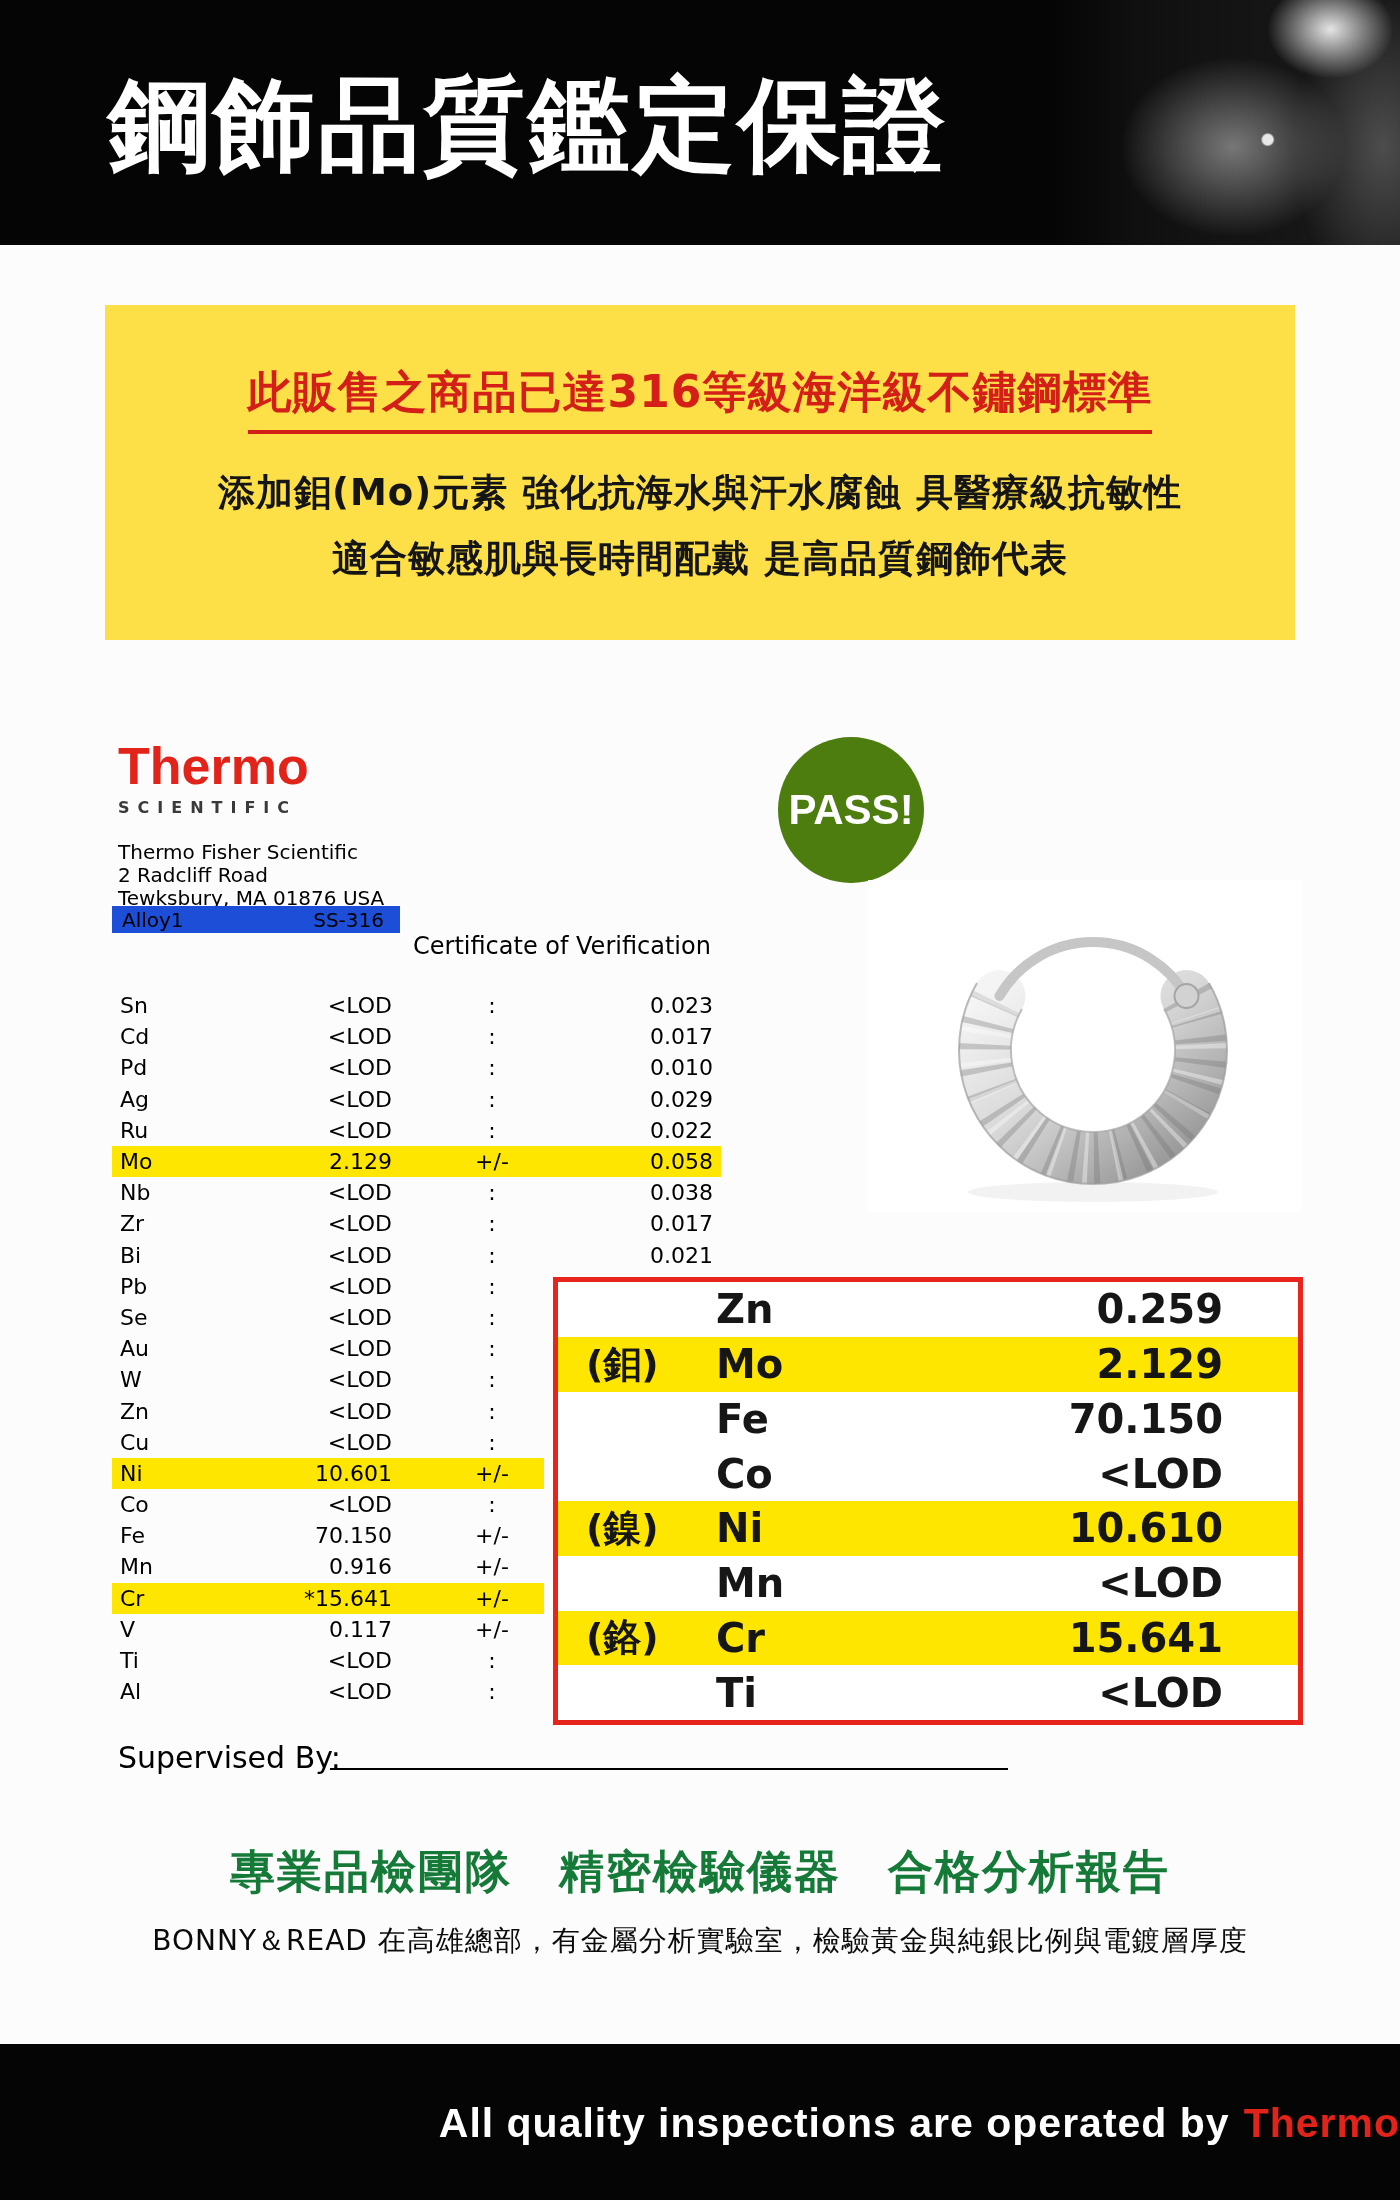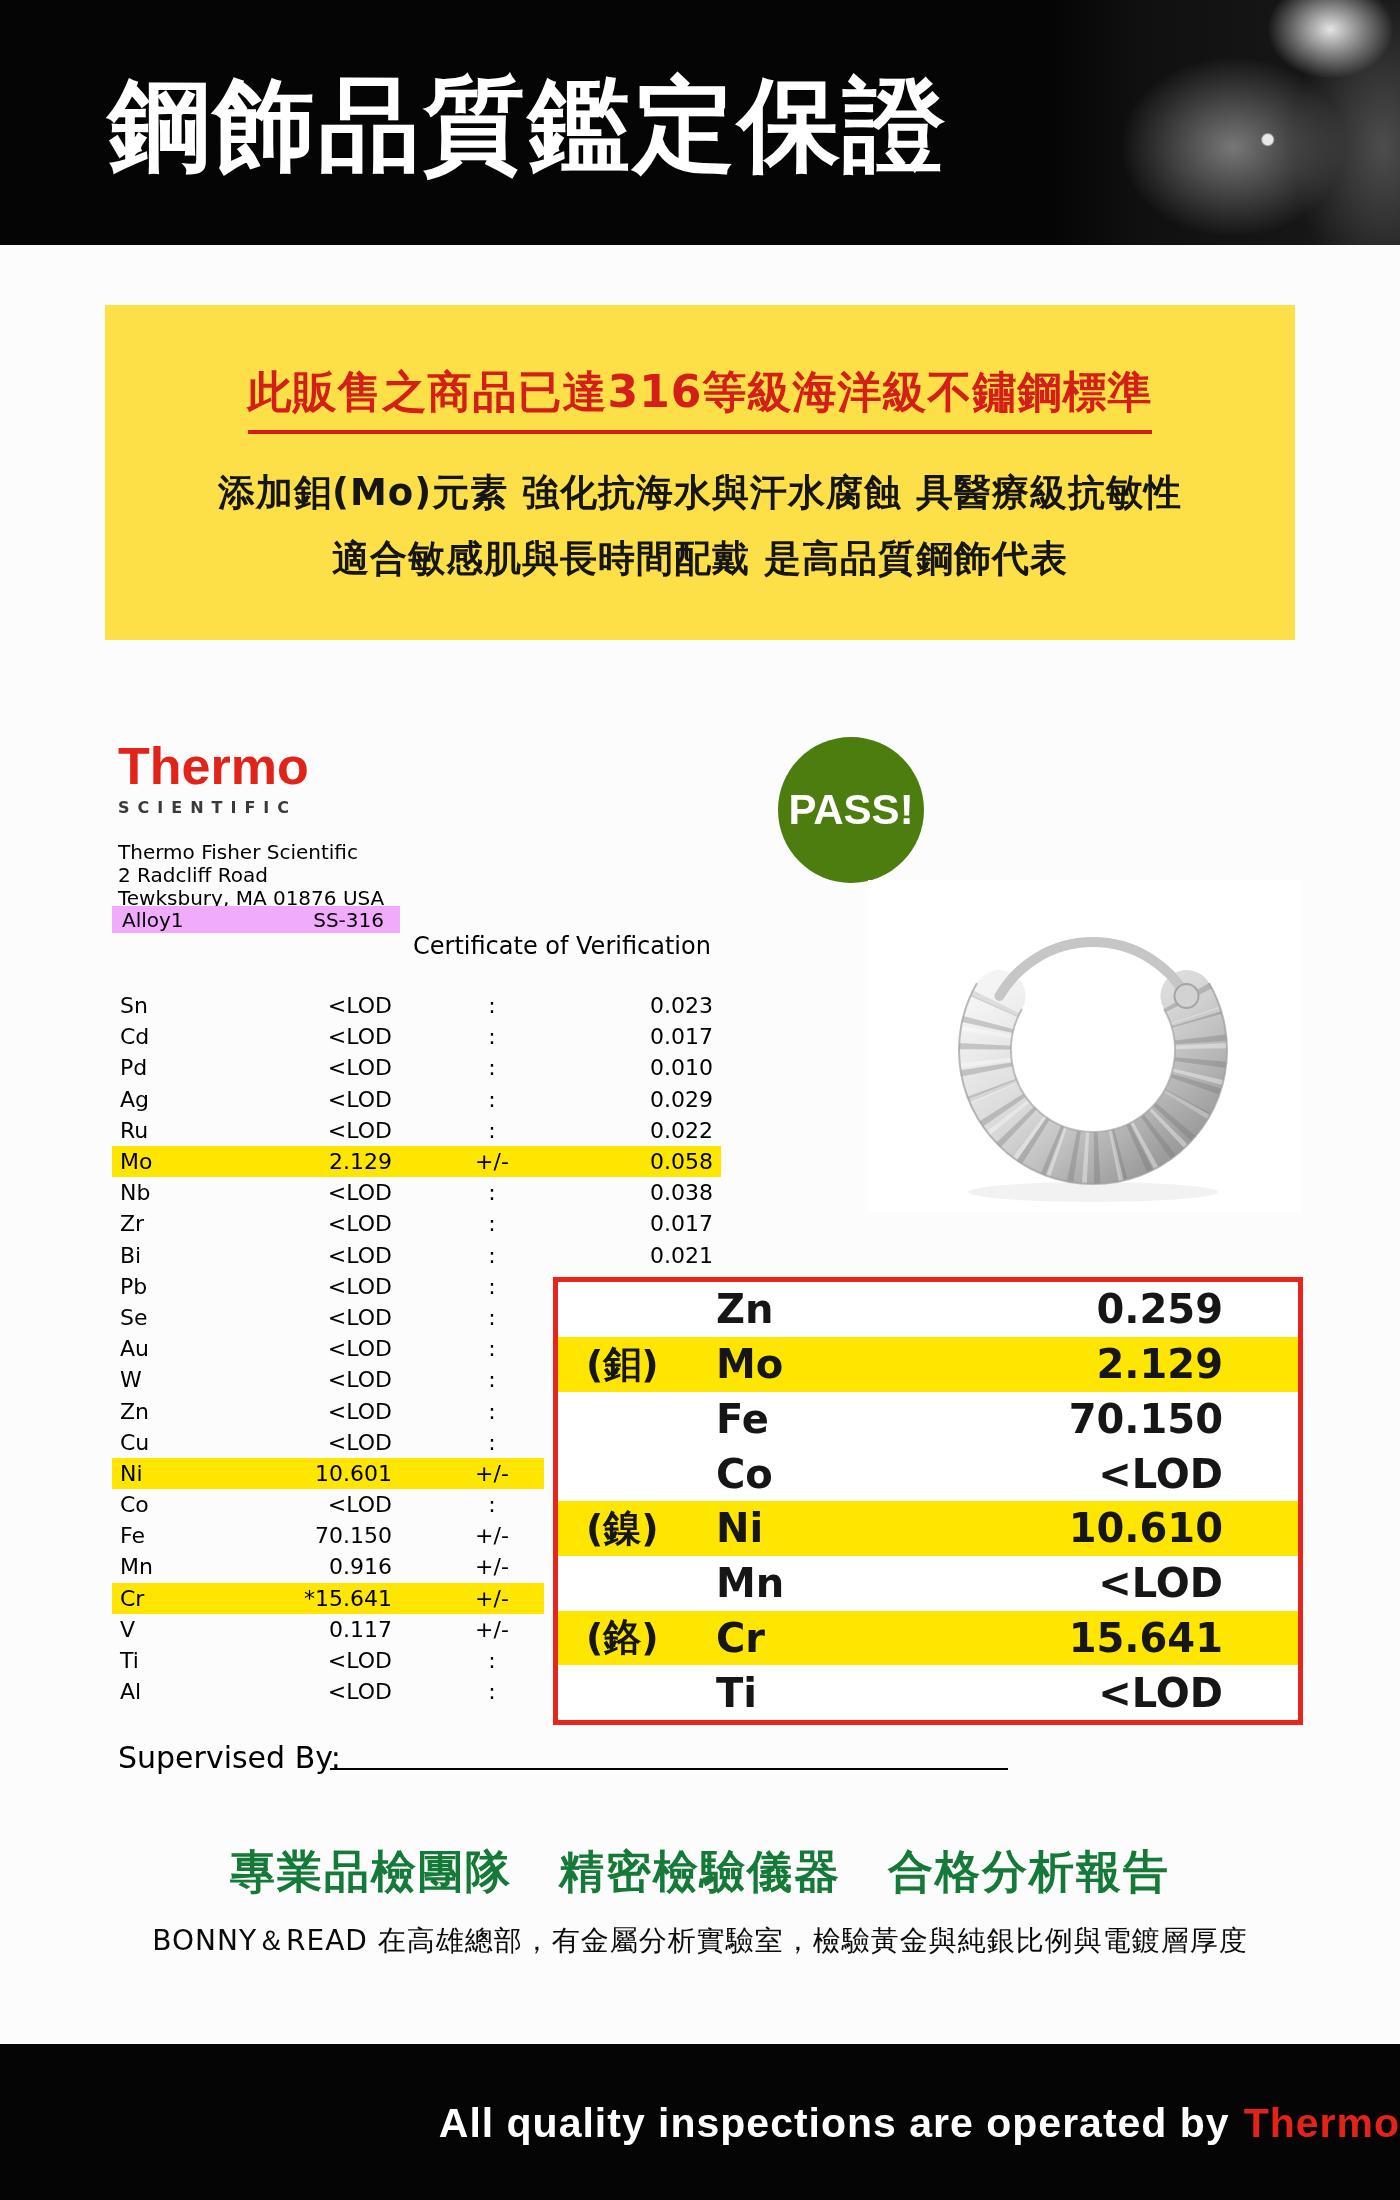--- a/index.html
+++ b/index.html
@@ -44,21 +44,21 @@
   .claim-line.l3 { margin-top:16px; }
 
   
   .thermo-logo { position:absolute; left:118px; top:740px; }
   .logo-main { color:#e2231a; font-size:52px; font-weight:800; line-height:1; font-family:"Liberation Sans",sans-serif; }
   .logo-sub  { margin-top:6px; font-size:16px; font-weight:700; letter-spacing:8px; color:#3a3a3a; }
   .address { position:absolute; left:118px; top:841px; font-size:20px; line-height:1.15; color:#000; }
 
   .alloy-bar {
     position:absolute; left:112px; top:906px; width:288px; height:27px;
-    background:#f0abfc; display:flex; justify-content:space-between; align-items:center;
+    background:#1d4ed8; display:flex; justify-content:space-between; align-items:center;
     padding:0 16px 0 10px; font-size:20px;
   }
   .cert-title { position:absolute; left:413px; top:932px; font-size:24px; }
 
   
   .pass-badge {
     position:absolute; left:778px; top:737px; width:146px; height:146px;
     border-radius:50%; background:#4d7c0f; color:#fff;
     display:flex; align-items:center; justify-content:center;
     font-size:42px; font-weight:700; font-family:"Liberation Sans",sans-serif;

